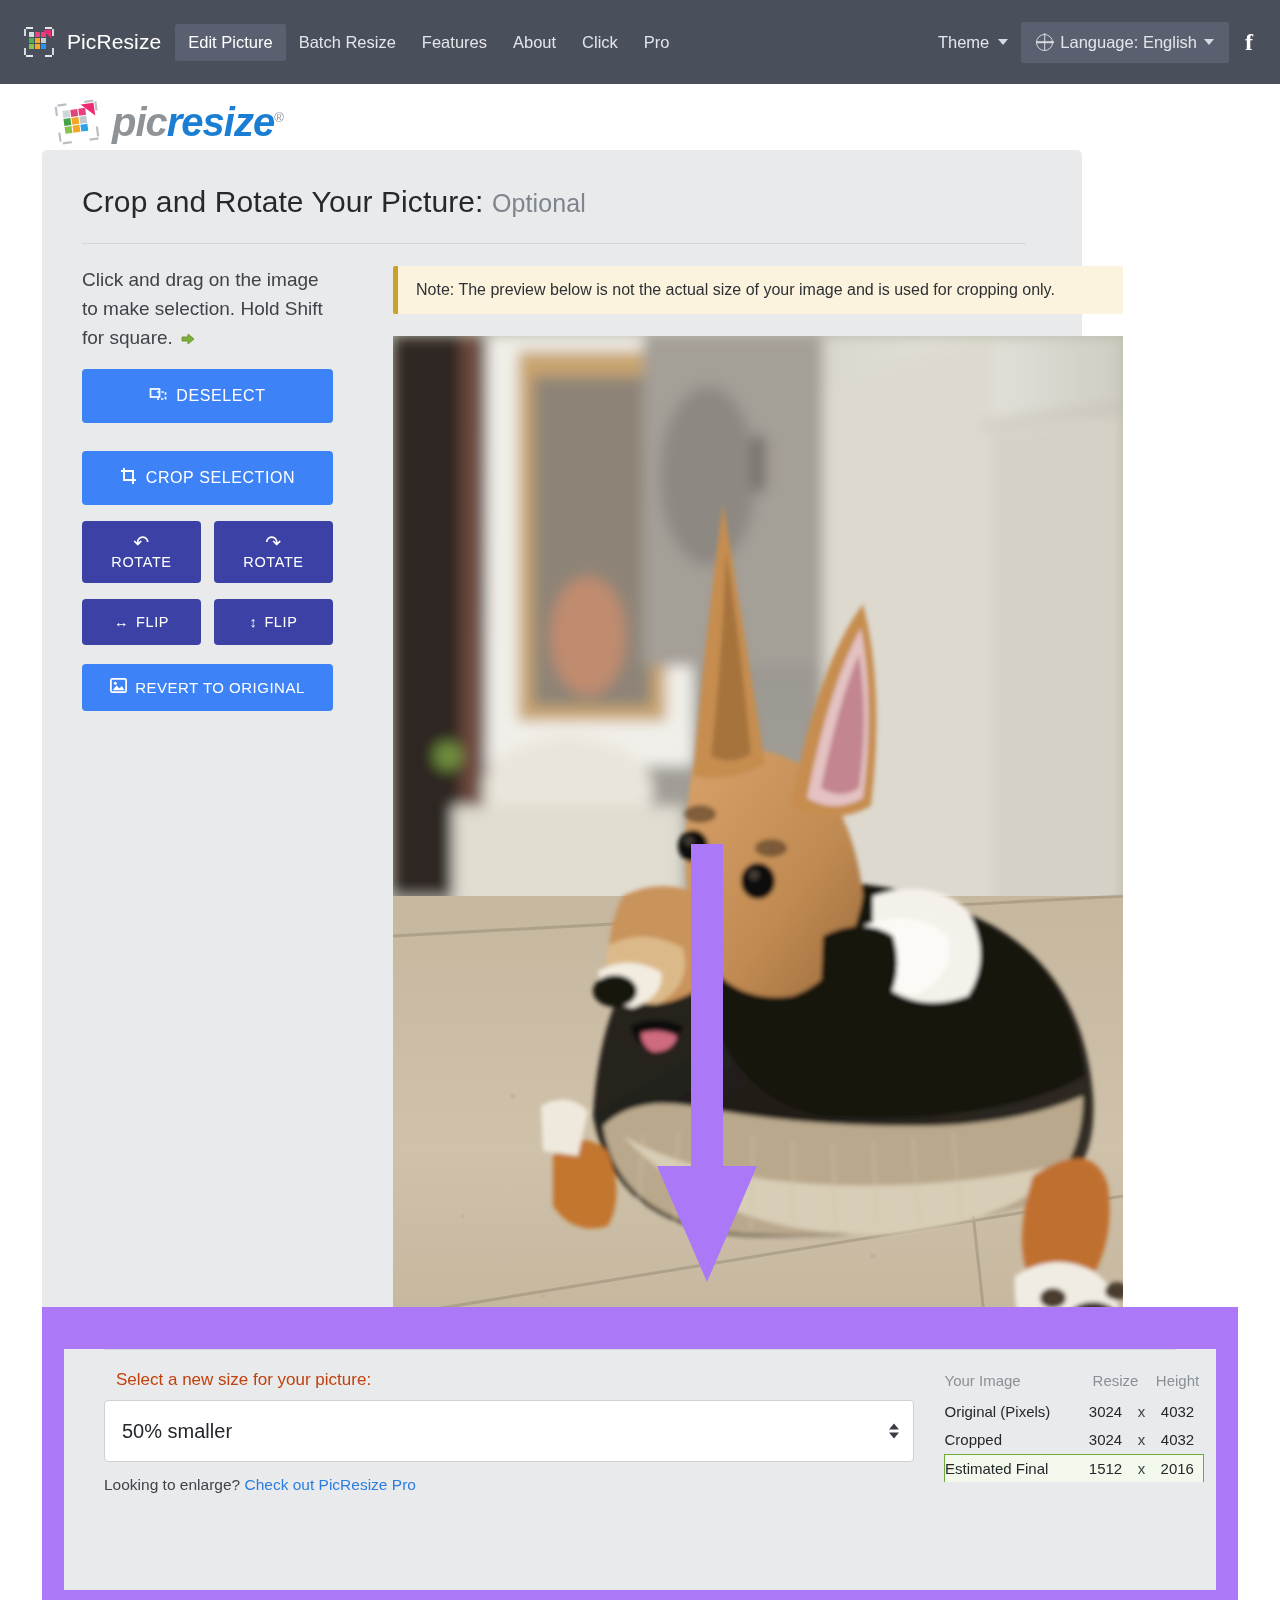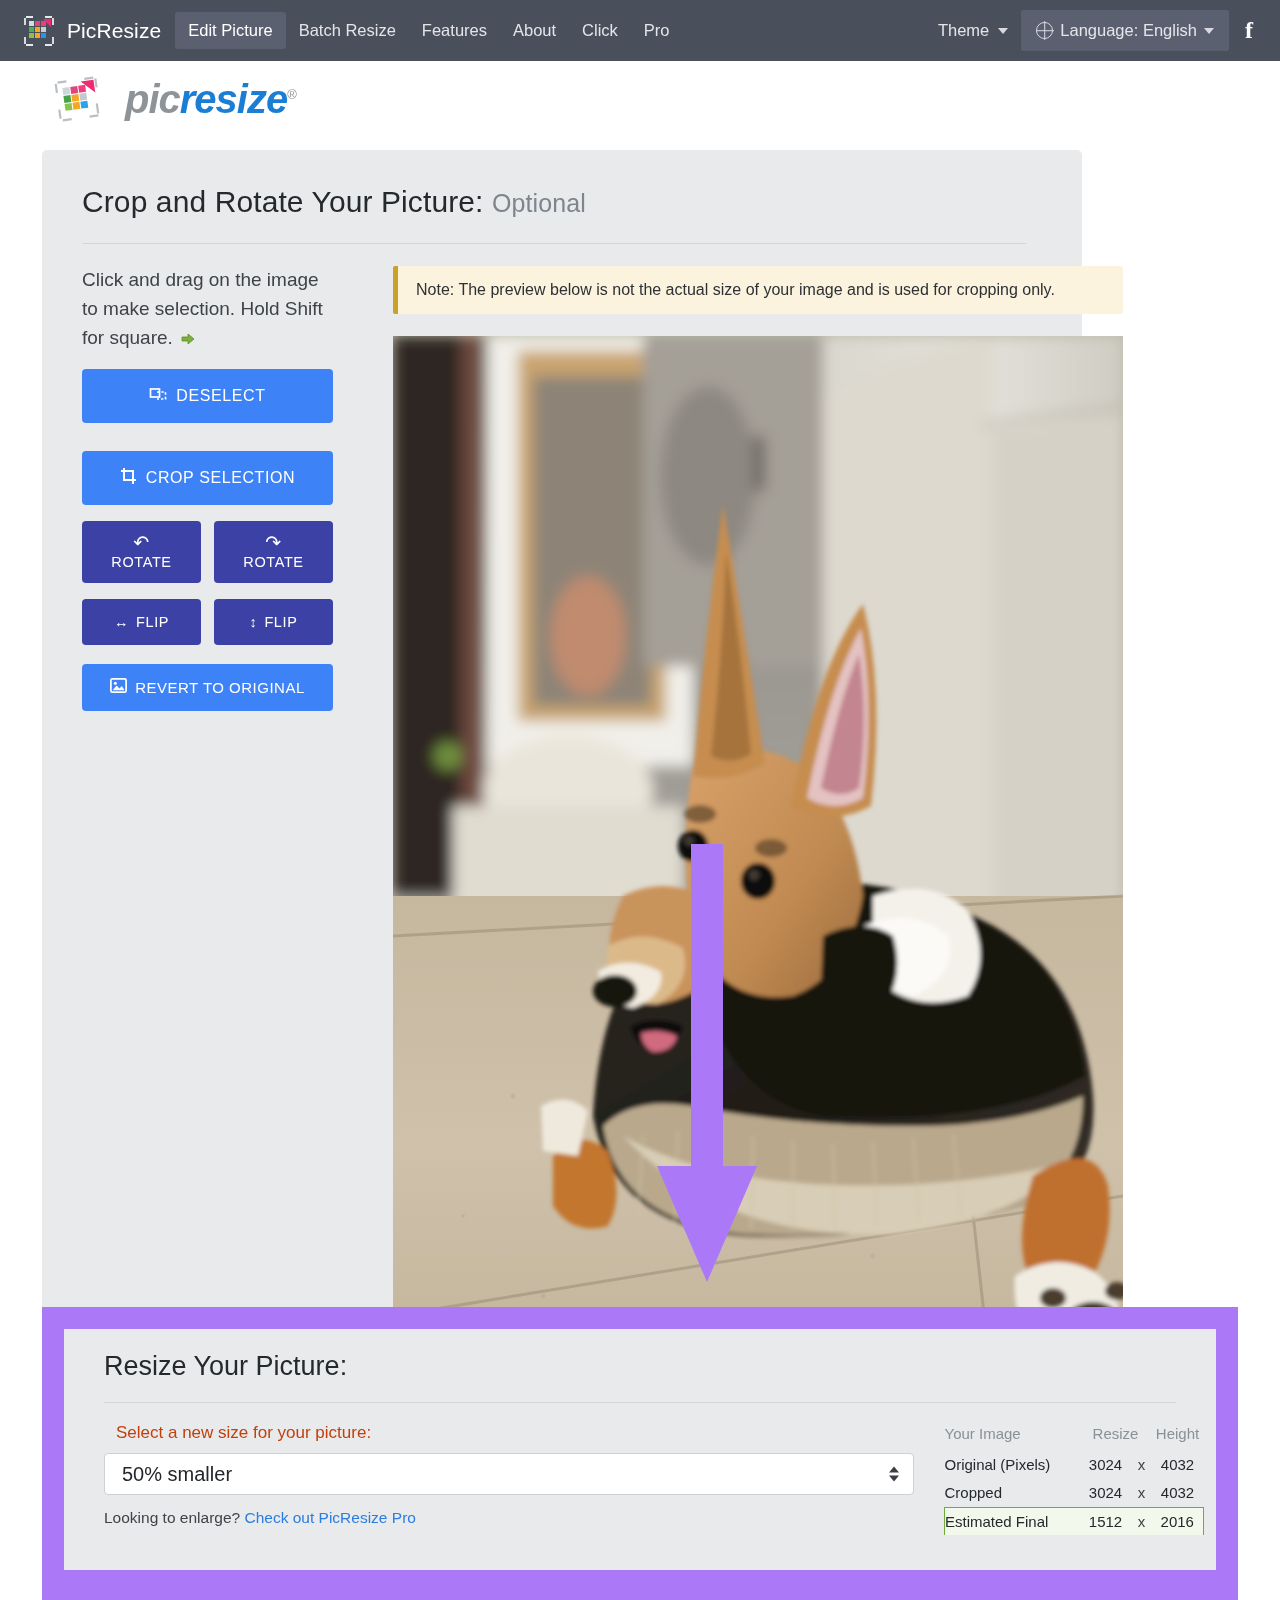--- a/index.html
+++ b/index.html
@@ -7,21 +7,21 @@
   body {
     width:1280px; height:1600px;
     background:#ffffff;
     font-family:"Liberation Sans", sans-serif;
     overflow:hidden;
     position:relative;
   }
 
   
   .navbar {
-    height:61px; background:#4a4f5c;
+    height:84px; background:#4a4f5c;
     display:flex; align-items:center;
     padding:0 18px 0 22px;
     position:relative;
   }
   .brand { display:flex; align-items:center; gap:11px; margin-right:14px; }
   .brand-logo { width:34px; height:34px; position:relative; }
   .brand-name { color:#ffffff; font-size:21px; letter-spacing:.1px; }
 
   .nav-links { display:flex; align-items:center; gap:0px; }
   .nav-link {
@@ -48,21 +48,21 @@
   .fb-icon { color:#fff; font-size:24px; font-weight:bold; padding:0 9px 0 16px; font-family:"Liberation Serif", serif; cursor:pointer;}
   .globe { width:17px;height:17px;border:1.6px solid #d8dae0;border-radius:50%;position:relative;display:inline-block;}
   .globe:before{content:"";position:absolute;left:50%;top:-1.6px;bottom:-1.6px;width:1.6px;background:#d8dae0;transform:translateX(-50%);}
   .globe:after{content:"";position:absolute;top:50%;left:-1.6px;right:-1.6px;height:1.6px;background:#d8dae0;transform:translateY(-50%);}
 
   
   .logobar { height:76px; display:flex; align-items:center; padding-left:52px; background:#fff; }
   .pr-logo { display:flex; align-items:center; gap:8px; }
   .pr-mark { width:52px;height:48px;position:relative; }
   .pr-word { font-size:40px; font-style:italic; font-weight:bold; letter-spacing:-1px; line-height:1; }
-  .pr-word .p1 { color:#8e9397;margin-left:13px; }
+  .pr-word .p1 { color:#8e9397; }
   .pr-word .p2 { color:#1a7fd4; }
   .pr-reg { font-size:13px; color:#8e9397; vertical-align:super; font-style:normal; font-weight:normal;}
 
   
   .panel {
     position:absolute; left:42px; top:150px; width:1040px; height:1195px;
     background:#e8eaec; border-radius:5px; padding:0 16px 0 0;
   }
   .panel-title {
     font-size:30px; color:#25282c; font-weight:normal;
@@ -117,21 +117,21 @@
     background:#ab79f7; padding:22px;
   }
   .resize-inner { background:#e8eaec; width:100%; height:241px; position:relative; }
   .resize-title { font-size:27px; color:#25282c; padding:22px 0 0 40px; }
   .resize-rule { height:1px; background:#d2d6da; margin:20px 40px 0 40px; }
   .resize-body { display:flex; padding:20px 40px 0 40px; }
   .rb-left { flex:1; padding-right:30px; }
   .sel-label { font-size:17px; color:#c2410c;margin-left:12px; }
   .sel-wrap { position:relative; width:810px; margin-top:10px; }
   .sel-box {
-    width:100%; height:42px; background:#fff; border:1px solid #ccd1d6; border-radius:4px;
+    width:100%; height:62px; background:#fff; border:1px solid #ccd1d6; border-radius:4px;
     font-size:20px; color:#23262a; padding:0 40px 0 17px;
     display:flex; align-items:center; font-family:"Liberation Sans", sans-serif;
   }
   .sel-arrows { position:absolute; right:15px; top:50%; transform:translateY(-50%); display:flex; flex-direction:column; gap:3px; }
   .tri-up { width:0;height:0;border-left:5px solid transparent;border-right:5px solid transparent;border-bottom:6px solid #3a3e44;}
   .tri-dn { width:0;height:0;border-left:5px solid transparent;border-right:5px solid transparent;border-top:6px solid #3a3e44;}
   .enlarge { font-size:15.5px; color:#3f4349; margin-top:14px; }
   .enlarge a { color:#2b7de1; text-decoration:none; cursor:pointer; }
 
   
@@ -452,21 +452,20 @@
             <path d="M6 322 L106 322 L56 438 Z" fill="#ab79f7"></path>
           </svg>
         </div>
       </div>
     </div>
   </div>
 </div>
 
 <div class="resize-outer">
   <div class="resize-inner">
-    <div class="resize-title">Resize Your Picture:</div>
     <div class="resize-rule"></div>
 
     <div class="resize-body">
       <div class="rb-left">
         <div class="sel-label">Select a new size for your picture:</div>
         <div class="sel-wrap">
           <div class="sel-box">50% smaller</div>
           <div class="sel-arrows">
             <div class="tri-up"></div>
               <div class="tri-dn"></div>

